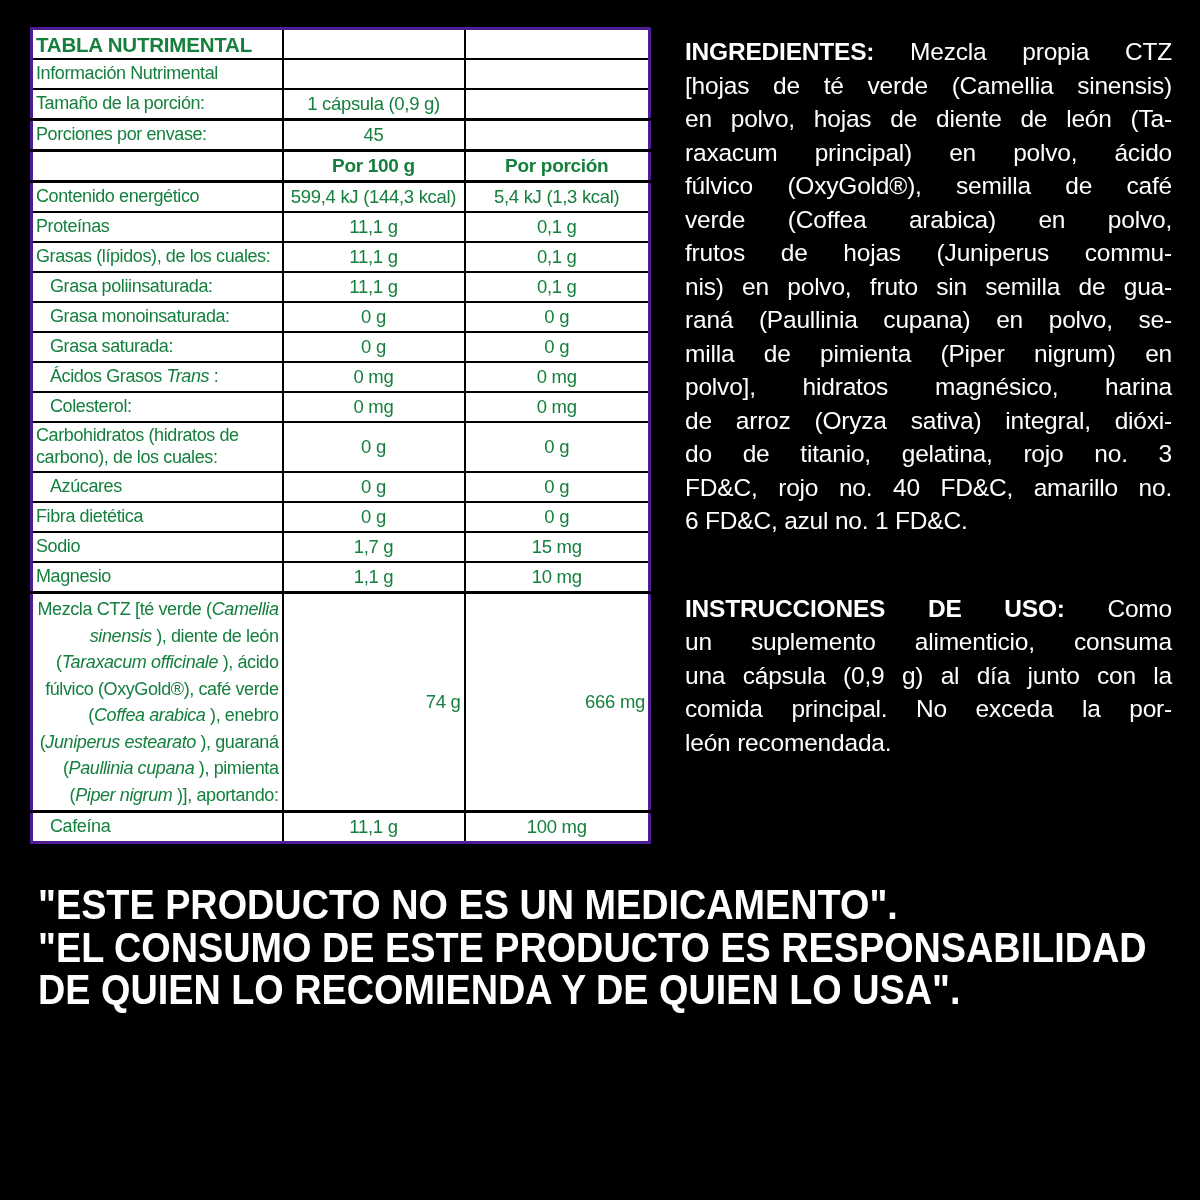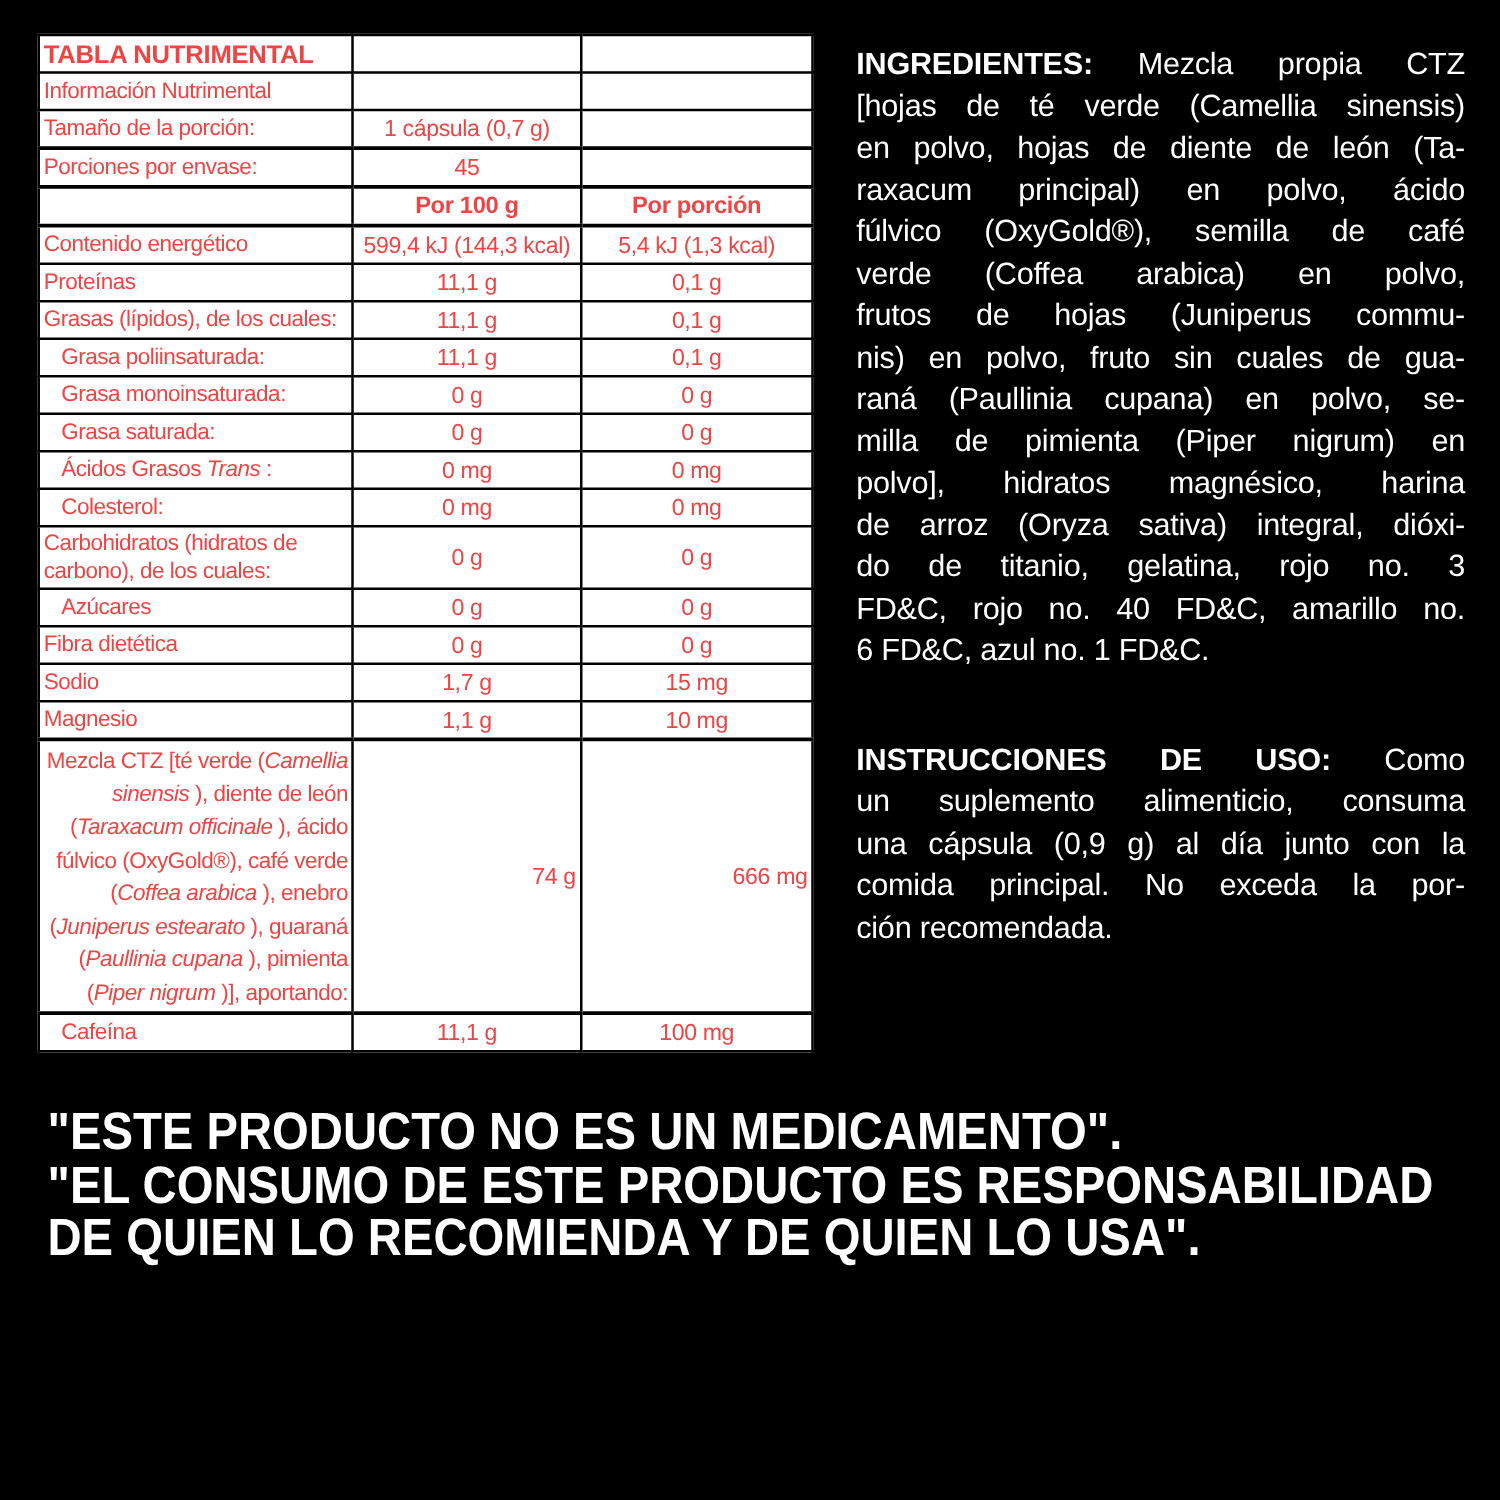--- a/index.html
+++ b/index.html
@@ -1,22 +1,22 @@
 <!DOCTYPE html>
 <html><head>
 <meta charset="utf-8">
 <style>
   html,body{margin:0;padding:0;background:#000;}
   .canvas{position:relative;width:1200px;height:1200px;background:#000;overflow:hidden;
           font-family:"Liberation Sans",sans-serif;}
 
   
   table.nutri{position:absolute;left:30px;top:27px;width:621px;background:#fff;
-    border-collapse:collapse;table-layout:fixed;border:1px solid #4c1d95;
-    color:#ef4444;font-size:18px;}
+    border-collapse:collapse;table-layout:fixed;border:3px solid #4c1d95;
+    color:#15803d;font-size:18px;}
   table.nutri col.c1{width:251px;} table.nutri col.c2{width:182px;} table.nutri col.c3{width:185px;}
   table.nutri td{border:2px solid #000;height:28px;vertical-align:middle;
     padding:0 3px;overflow:hidden;}
   td.labelcell{white-space:pre-line;line-height:1.22;letter-spacing:-0.4px;padding-left:5px;}
   td.labelcell.indent{padding-left:17px;}
   td.val{text-align:center;font-size:18.5px;letter-spacing:-0.3px;}
   tr.title td{font-weight:bold;font-size:20.5px;letter-spacing:-0.2px;}
   tr.header td.val{font-weight:bold;font-size:19px;}
   tr.thick td{border-bottom-width:3px;}
   tr.tall2 td{height:48px;}
@@ -53,21 +53,21 @@
           <td class="val"></td>
           <td class="val"></td>
         </tr>
         <tr>
           <td class="labelcell"><span>Información Nutrimental</span></td>
           <td class="val"></td>
           <td class="val"></td>
         </tr>
         <tr class="thick">
           <td class="labelcell"><span>Tamaño de la porción:</span></td>
-          <td class="val">1 cápsula (0,7 g)</td>
+          <td class="val">1 cápsula (0,9 g)</td>
           <td class="val"></td>
         </tr>
         <tr class="thick">
           <td class="labelcell"><span>Porciones por envase:</span></td>
           <td class="val">45</td>
           <td class="val"></td>
         </tr>
         <tr class="header thick">
           <td class="labelcell"></td>
           <td class="val">Por 100 g</td>
@@ -161,35 +161,35 @@
 
   <div class="rightcol">
     <div class="para" id="ingredients-para">
         <div class="jline"><b>INGREDIENTES:</b> Mezcla propia CTZ</div>
         <div class="jline">[hojas de té verde (Camellia sinensis)</div>
         <div class="jline">en polvo, hojas de diente de león (Ta-</div>
         <div class="jline">raxacum principal) en polvo, ácido</div>
         <div class="jline">fúlvico (OxyGold®), semilla de café</div>
         <div class="jline">verde (Coffea arabica) en polvo,</div>
         <div class="jline">frutos de hojas (Juniperus commu-</div>
-        <div class="jline">nis) en polvo, fruto sin cuales de gua-</div>
+        <div class="jline">nis) en polvo, fruto sin semilla de gua-</div>
         <div class="jline">raná (Paullinia cupana) en polvo, se-</div>
         <div class="jline">milla de pimienta (Piper nigrum) en</div>
         <div class="jline">polvo], hidratos magnésico, harina</div>
         <div class="jline">de arroz (Oryza sativa) integral, dióxi-</div>
         <div class="jline">do de titanio, gelatina, rojo no. 3</div>
         <div class="jline">FD&amp;C, rojo no. 40 FD&amp;C, amarillo no.</div>
         <div class="jline lastline">6 FD&amp;C, azul no. 1 FD&amp;C.</div>
       </div>
     <div class="para" id="instructions-para">
         <div class="jline"><b>INSTRUCCIONES DE USO:</b> Como</div>
         <div class="jline">un suplemento alimenticio, consuma</div>
         <div class="jline">una cápsula (0,9 g) al día junto con la</div>
         <div class="jline">comida principal. No exceda la por-</div>
-        <div class="jline lastline">ción recomendada.</div>
+        <div class="jline lastline">león recomendada.</div>
       </div>
   </div>
 
   <div class="disclaimer" id="disclaimer">
       <div>"ESTE PRODUCTO NO ES UN MEDICAMENTO".</div>
       <div>"EL CONSUMO DE ESTE PRODUCTO ES RESPONSABILIDAD</div>
       <div>DE QUIEN LO RECOMIENDA Y DE QUIEN LO USA".</div>
     </div>
 
 </div>

